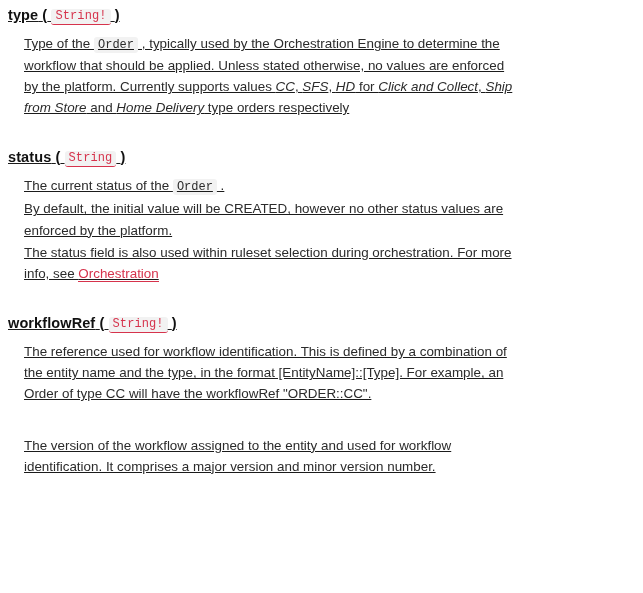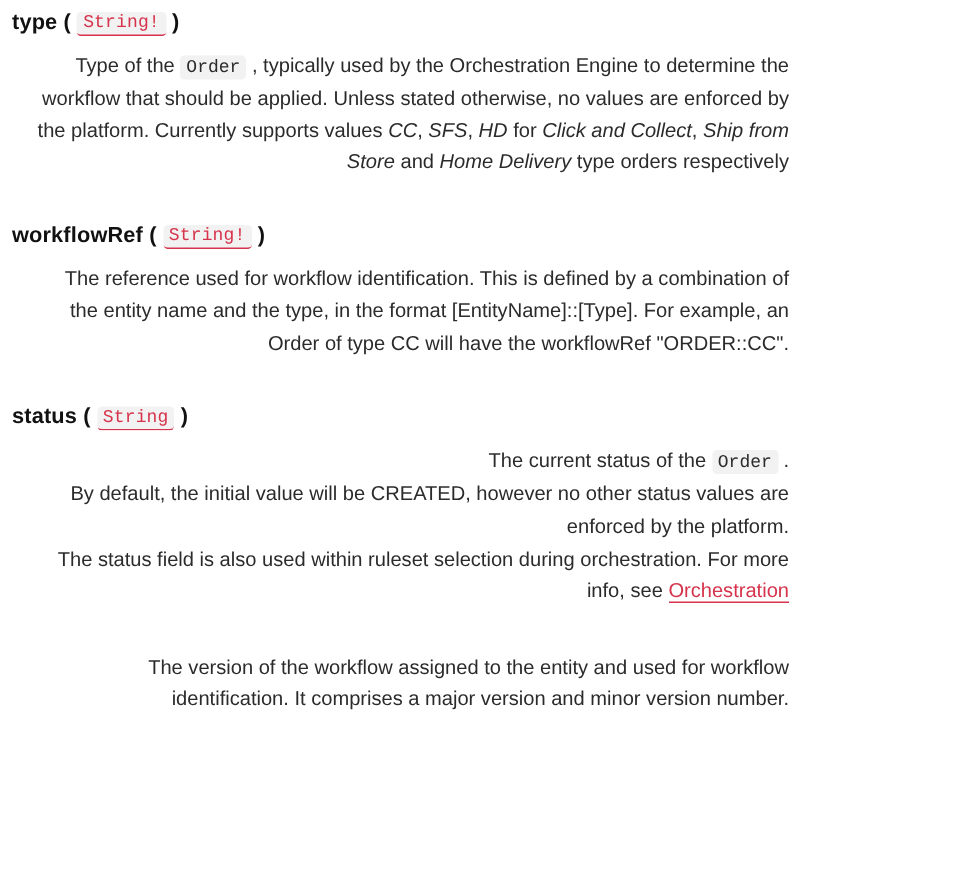--- a/index.html
+++ b/index.html
@@ -11,20 +11,21 @@
     width: 643px;
     height: 593px;
     font-family: "Liberation Sans", sans-serif;
     color: #1b1b1b;
     overflow: hidden;
   }
   .page {
     padding: 6px 8px 0 8px;
     box-sizing: border-box;
     width: 534px;
+    text-decoration: underline;
   }
   .field-block {
     margin-bottom: 30px;
   }
   .field-block:last-child {
     margin-bottom: 0;
   }
   .field-head {
     font-size: 14.5px;
     font-weight: bold;
@@ -51,22 +52,21 @@
     vertical-align: 1px;
   }
   .desc {
     margin: 0 0 0 16px;
     font-size: 13.4px;
     line-height: 1.58;
     color: #2b2b2b;
     max-width: 608px;
   }
   .desc p {
-    margin: 0 0 1px 0;
-    text-align: right;
+    margin: 0 12px 1px 0;
   }
   code.inline {
     font-family: "Liberation Mono", monospace;
     font-size: 12px;
     background: #f2f2f2;
     color: #2b2b2b;
     padding: 1px 4px;
     border-radius: 3px;
   }
   em {
@@ -83,31 +83,31 @@
 
 <div class="page">
   <div id="fields-root">
       <div class="field-block">
         <div class="field-head"><span>type</span> <span class="paren">(</span> <span class="type-chip">String!</span> <span class="paren">)</span></div>
         <div class="desc">
           <p><span>Type of the </span><code class="inline">Order</code><span> , typically used by the Orchestration Engine to determine the workflow that should be applied. Unless stated otherwise, no values are enforced by the platform. Currently supports values </span><em>CC</em><span>, </span><em>SFS</em><span>, </span><em>HD</em><span> for </span><em>Click and Collect</em><span>, </span><em>Ship from Store</em><span> and </span><em>Home Delivery</em><span> type orders respectively</span></p>
         </div>
       </div>
       <div class="field-block">
-        <div class="field-head"><span>workflowRef</span> <span class="paren">(</span> <span class="type-chip">String!</span> <span class="paren">)</span></div>
-        <div class="desc">
-          <p><span>The reference used for workflow identification. This is defined by a combination of the entity name and the type, in the format [EntityName]::[Type]. For example, an Order of type CC will have the workflowRef "ORDER::CC".</span></p>
-        </div>
-      </div>
-      <div class="field-block">
         <div class="field-head"><span>status</span> <span class="paren">(</span> <span class="type-chip">String</span> <span class="paren">)</span></div>
         <div class="desc">
           <p><span>The current status of the </span><code class="inline">Order</code><span> .</span></p>
           <p><span>By default, the initial value will be CREATED, however no other status values are enforced by the platform.</span></p>
           <p><span>The status field is also used within ruleset selection during orchestration. For more info, see </span><a class="doclink" href="#">Orchestration</a></p>
+        </div>
+      </div>
+      <div class="field-block">
+        <div class="field-head"><span>workflowRef</span> <span class="paren">(</span> <span class="type-chip">String!</span> <span class="paren">)</span></div>
+        <div class="desc">
+          <p><span>The reference used for workflow identification. This is defined by a combination of the entity name and the type, in the format [EntityName]::[Type]. For example, an Order of type CC will have the workflowRef "ORDER::CC".</span></p>
         </div>
       </div>
       <div class="field-block">
         <div class="desc">
           <p><span>The version of the workflow assigned to the entity and used for workflow identification. It comprises a major version and minor version number.</span></p>
         </div>
       </div>
     </div>
 </div>
 

